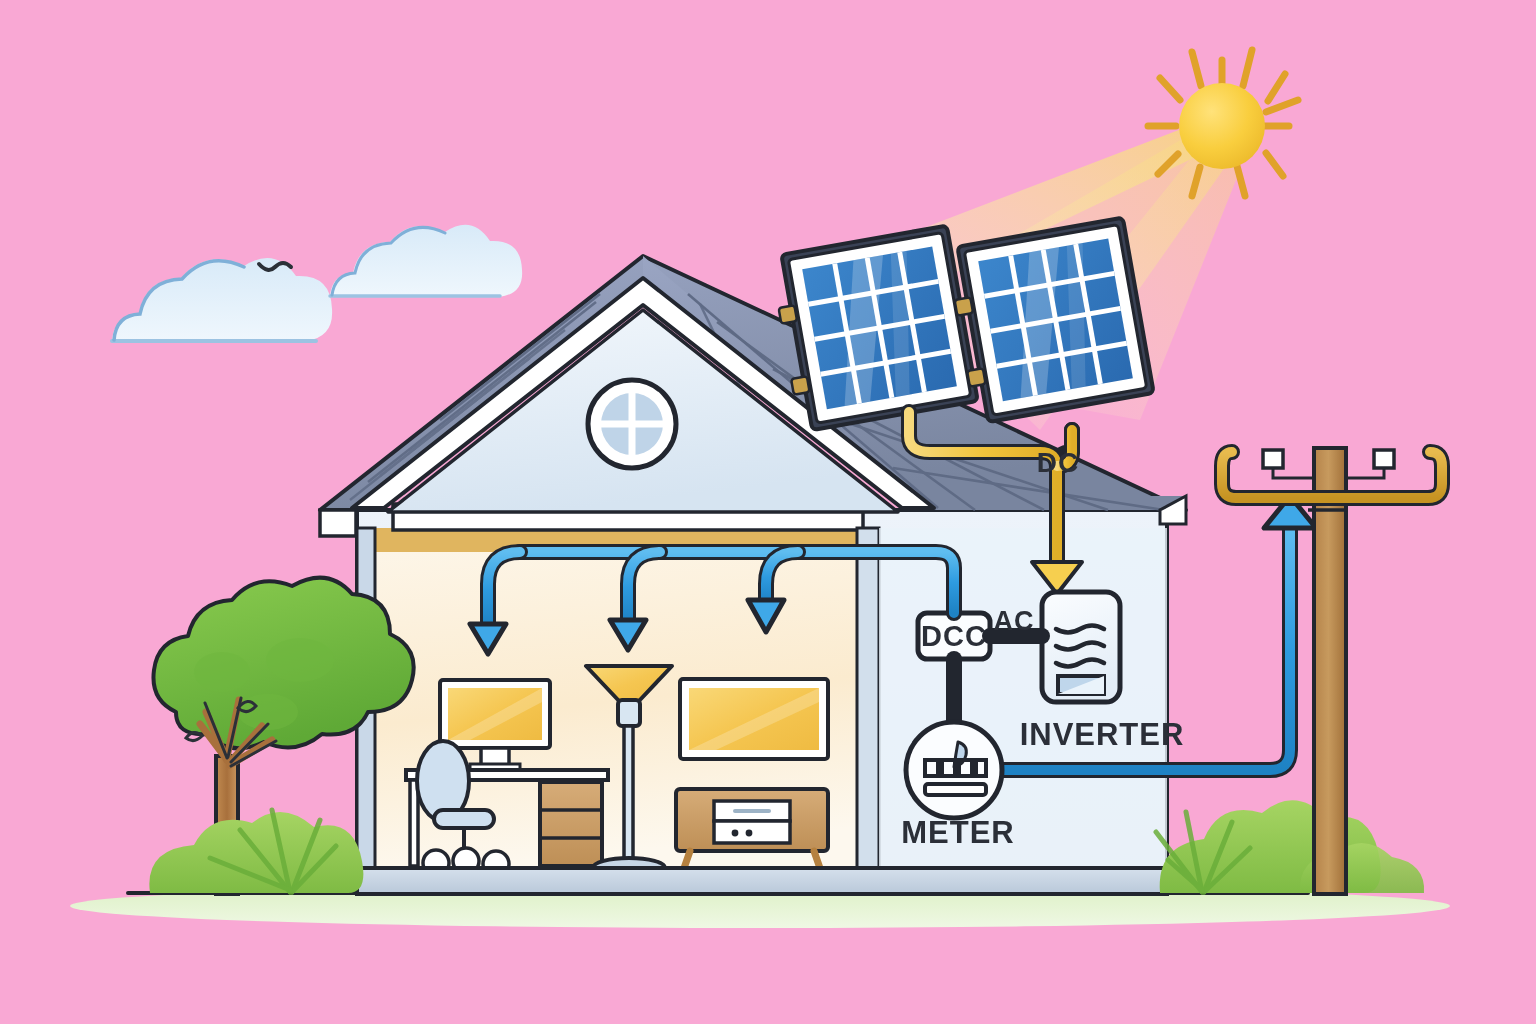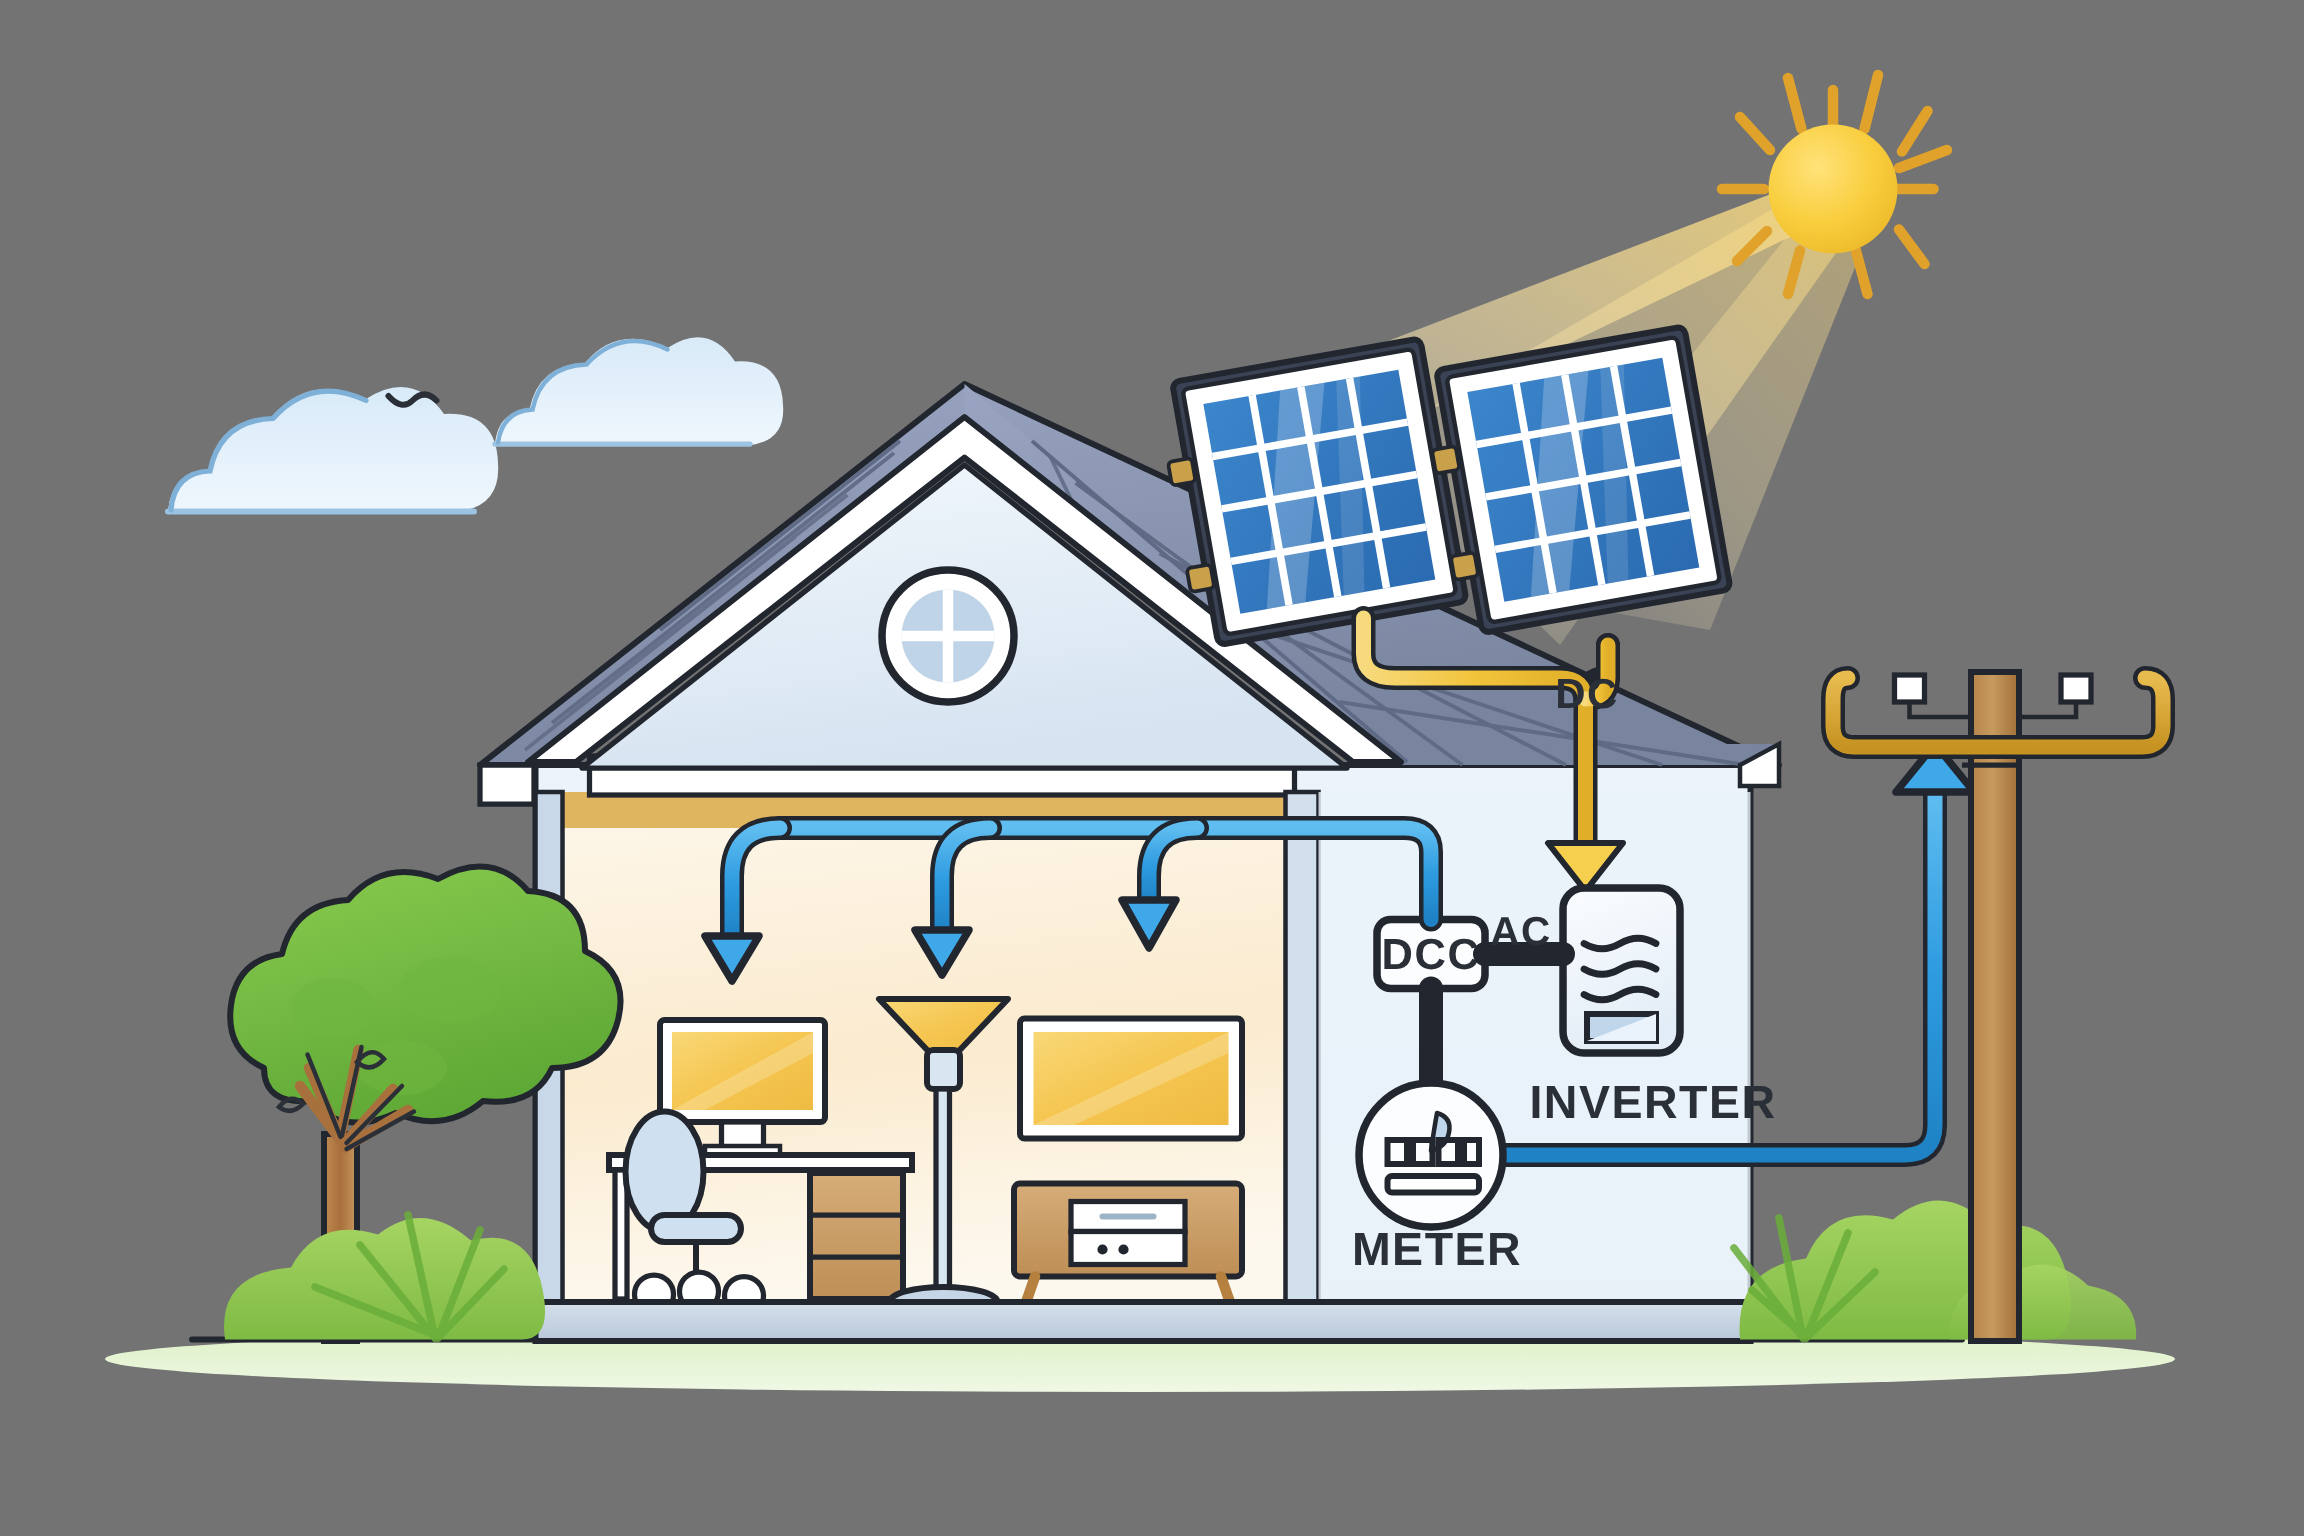--- a/index.html
+++ b/index.html
@@ -1,17 +1,17 @@
 <!DOCTYPE html>
 <html><head>
 <meta charset="utf-8">
 <style>
   html,body{margin:0;padding:0;background:#ffffff;}
   body{width:1536px;height:1024px;overflow:hidden;font-family:"Liberation Sans",sans-serif;}
-  #stage{position:relative;width:1536px;height:1024px;background:#737373;}
+  #stage{position:relative;width:1536px;height:1024px;background:#f9a8d4;}
   svg{display:block;}
   .lbl{font-family:"Liberation Sans",sans-serif;font-weight:700;fill:#2b2f38;letter-spacing:1px;}
 </style>
 </head>
 <body>
 
 <div id="stage">
 <svg width="1536" height="1024" viewBox="0 0 1536 1024" xmlns="http://www.w3.org/2000/svg">
 
   <defs>

